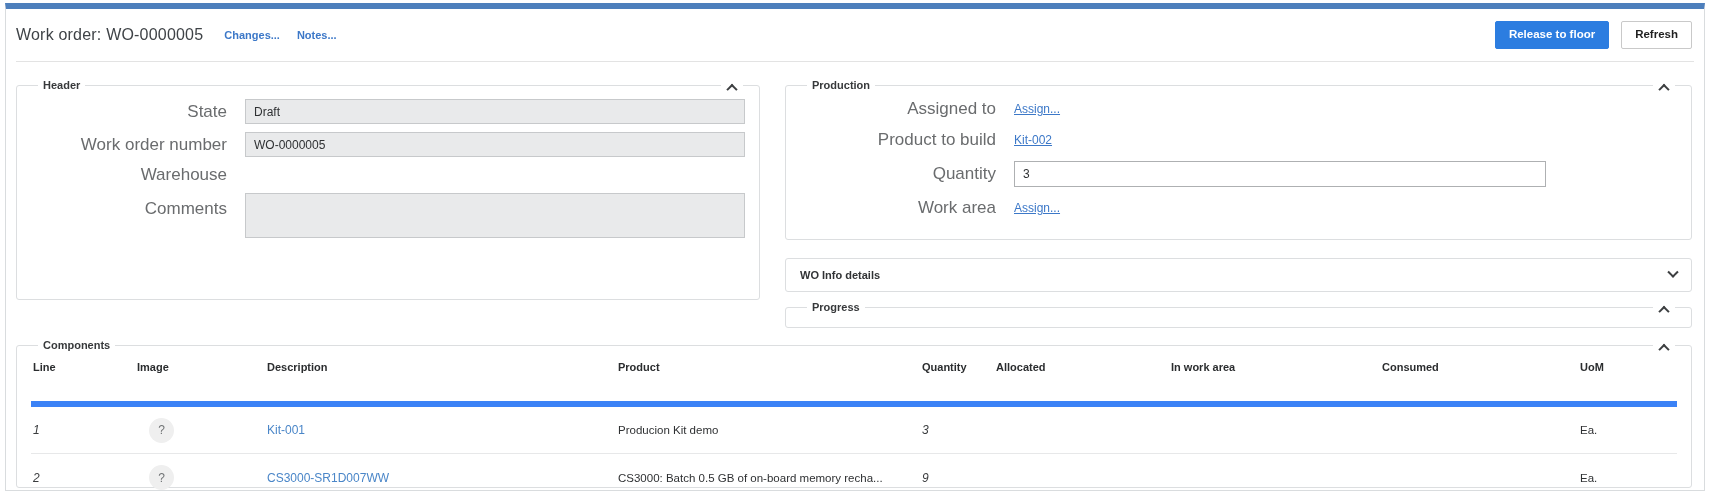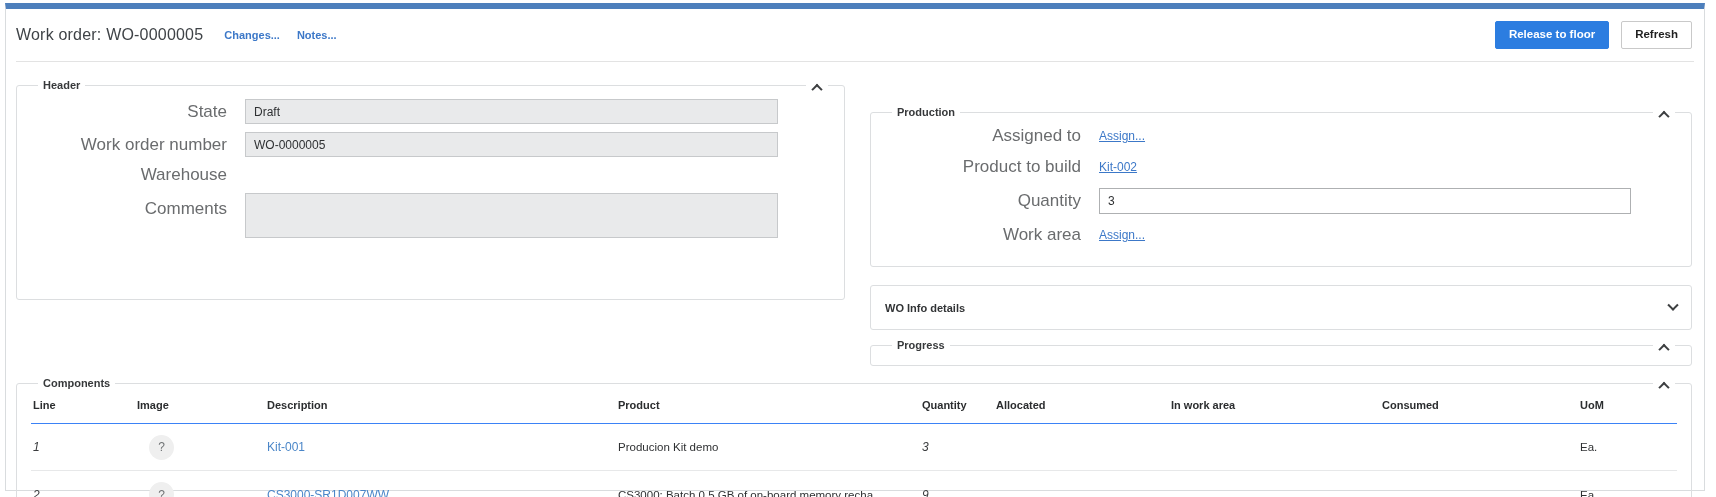--- a/index.html
+++ b/index.html
@@ -31,40 +31,40 @@
     font-size: 11.5px; font-weight: 700; border-radius: 2px;
     padding: 7px 13px; cursor: pointer; line-height: 1;
   }
   .btn-primary { background: #2c7de0; border: 1px solid #2c7de0; color: #fff; }
   .btn-secondary { background: #fff; border: 1px solid #c9c9c9; color: #1f1f1f; margin-left: 12px; }
   .title-divider { margin: 0 10px; border-bottom: 1px solid #e3e3e3; }
 
   
   .main { padding: 0 12px 0 10px; }
   .row1 { display: flex; gap: 25px; margin-top: 18px; align-items: flex-start; }
-  .right-col { flex: 1; margin-top: 27px; }
+  .right-col { flex: 1; }
 
   fieldset {
     margin: 0; border: 1px solid #dcdee0; border-radius: 3px;
     padding: 8px 14px 10px; position: relative; min-inline-size: 0;
   }
   legend {
     font-size: 11px; font-weight: 700; color: #37393b;
     padding: 0 5px; margin-left: 7px; line-height: 1;
   }
   .collapse-btn {
     position: absolute; top: -9px; right: 16px;
     background: #fff; border: 0; padding: 2px 7px; cursor: pointer; line-height: 0;
   }
   .chev { display: inline-block; width: 8px; height: 8px; border-left: 2px solid #3d3f41; border-top: 2px solid #3d3f41; }
   .chev-up { transform: rotate(45deg) translate(1px,1px); }
   .chev-down { transform: rotate(225deg) translate(2px,2px); }
 
   
-  .header-fs { width: 829px; height: 220px; }
+  .header-fs { width: 744px; height: 220px; }
   .frow { display: flex; align-items: center; margin-bottom: 8px; }
   .frow.top { align-items: flex-start; }
   .flabel {
     width: 196px; text-align: right; margin-right: 18px;
     font-size: 17px; color: #6a6c6e; flex: none;
   }
   .frow.top .flabel { padding-top: 6px; }
   .ro-input {
     width: 533px; height: 25px; background: #e9eaeb;
     border: 1px solid #c7c9cb; color: #2f3133; font-size: 12px;
@@ -78,35 +78,35 @@
   .prow { display: flex; align-items: center; margin-bottom: 11px; min-height: 20px; }
   .plink { font-size: 12px; color: #3c78c8; text-decoration: underline; cursor: pointer; }
   .qty-input {
     width: 532px; height: 26px; background: #fff;
     border: 1px solid #aeb0b2; color: #2f3133; font-size: 12px;
     padding: 0 8px; font-family: "Liberation Sans", sans-serif;
   }
 
   
   .wo-info {
-    margin-top: 18px; height: 45px; border: 1px solid #dcdee0; border-radius: 3px;
+    margin-top: 18px; height: 34px; border: 1px solid #dcdee0; border-radius: 3px;
     display: flex; align-items: center; justify-content: space-between;
     padding: 0 14px; cursor: pointer; background: #fff;
   }
   .wo-info-label { font-size: 11px; font-weight: 700; color: #313335; }
   .progress-fs { margin-top: 10px; height: 26px; padding: 0 14px; }
 
   
   .comp-fs { margin-top: 12px; height: 148px; padding: 0 14px 10px; }
   .grid {
     display: grid;
     grid-template-columns: 104px 130px 351px 304px 74px 175px 211px 198px 1fr;
     padding: 0 2px;
   }
-  .tbl-head { padding-top: 10px; padding-bottom: 12px; border-bottom: 1px solid #3b82f6; }
+  .tbl-head { padding-top: 10px; padding-bottom: 28px; border-bottom: 6px solid #3b82f6; }
   .th { font-size: 11px; font-weight: 600; color: #2b2d2f; }
   .trow { align-items: center; min-height: 47px; }
   .trow.first { border-bottom: 1px solid #e7e8e9; }
   .cell-line, .cell-qty { font-size: 12px; font-style: italic; color: #3a3c3e; }
   .cell-product { font-size: 12px; color: #4a86c8; cursor: pointer; }
   .cell-desc, .cell-uom { font-size: 11.5px; color: #2f3133; }
   .img-badge {
     width: 25px; height: 25px; border-radius: 50%; background: #efefef;
     color: #717476; font-size: 12px; display: flex; align-items: center;
     justify-content: center; margin-left: 12px;

